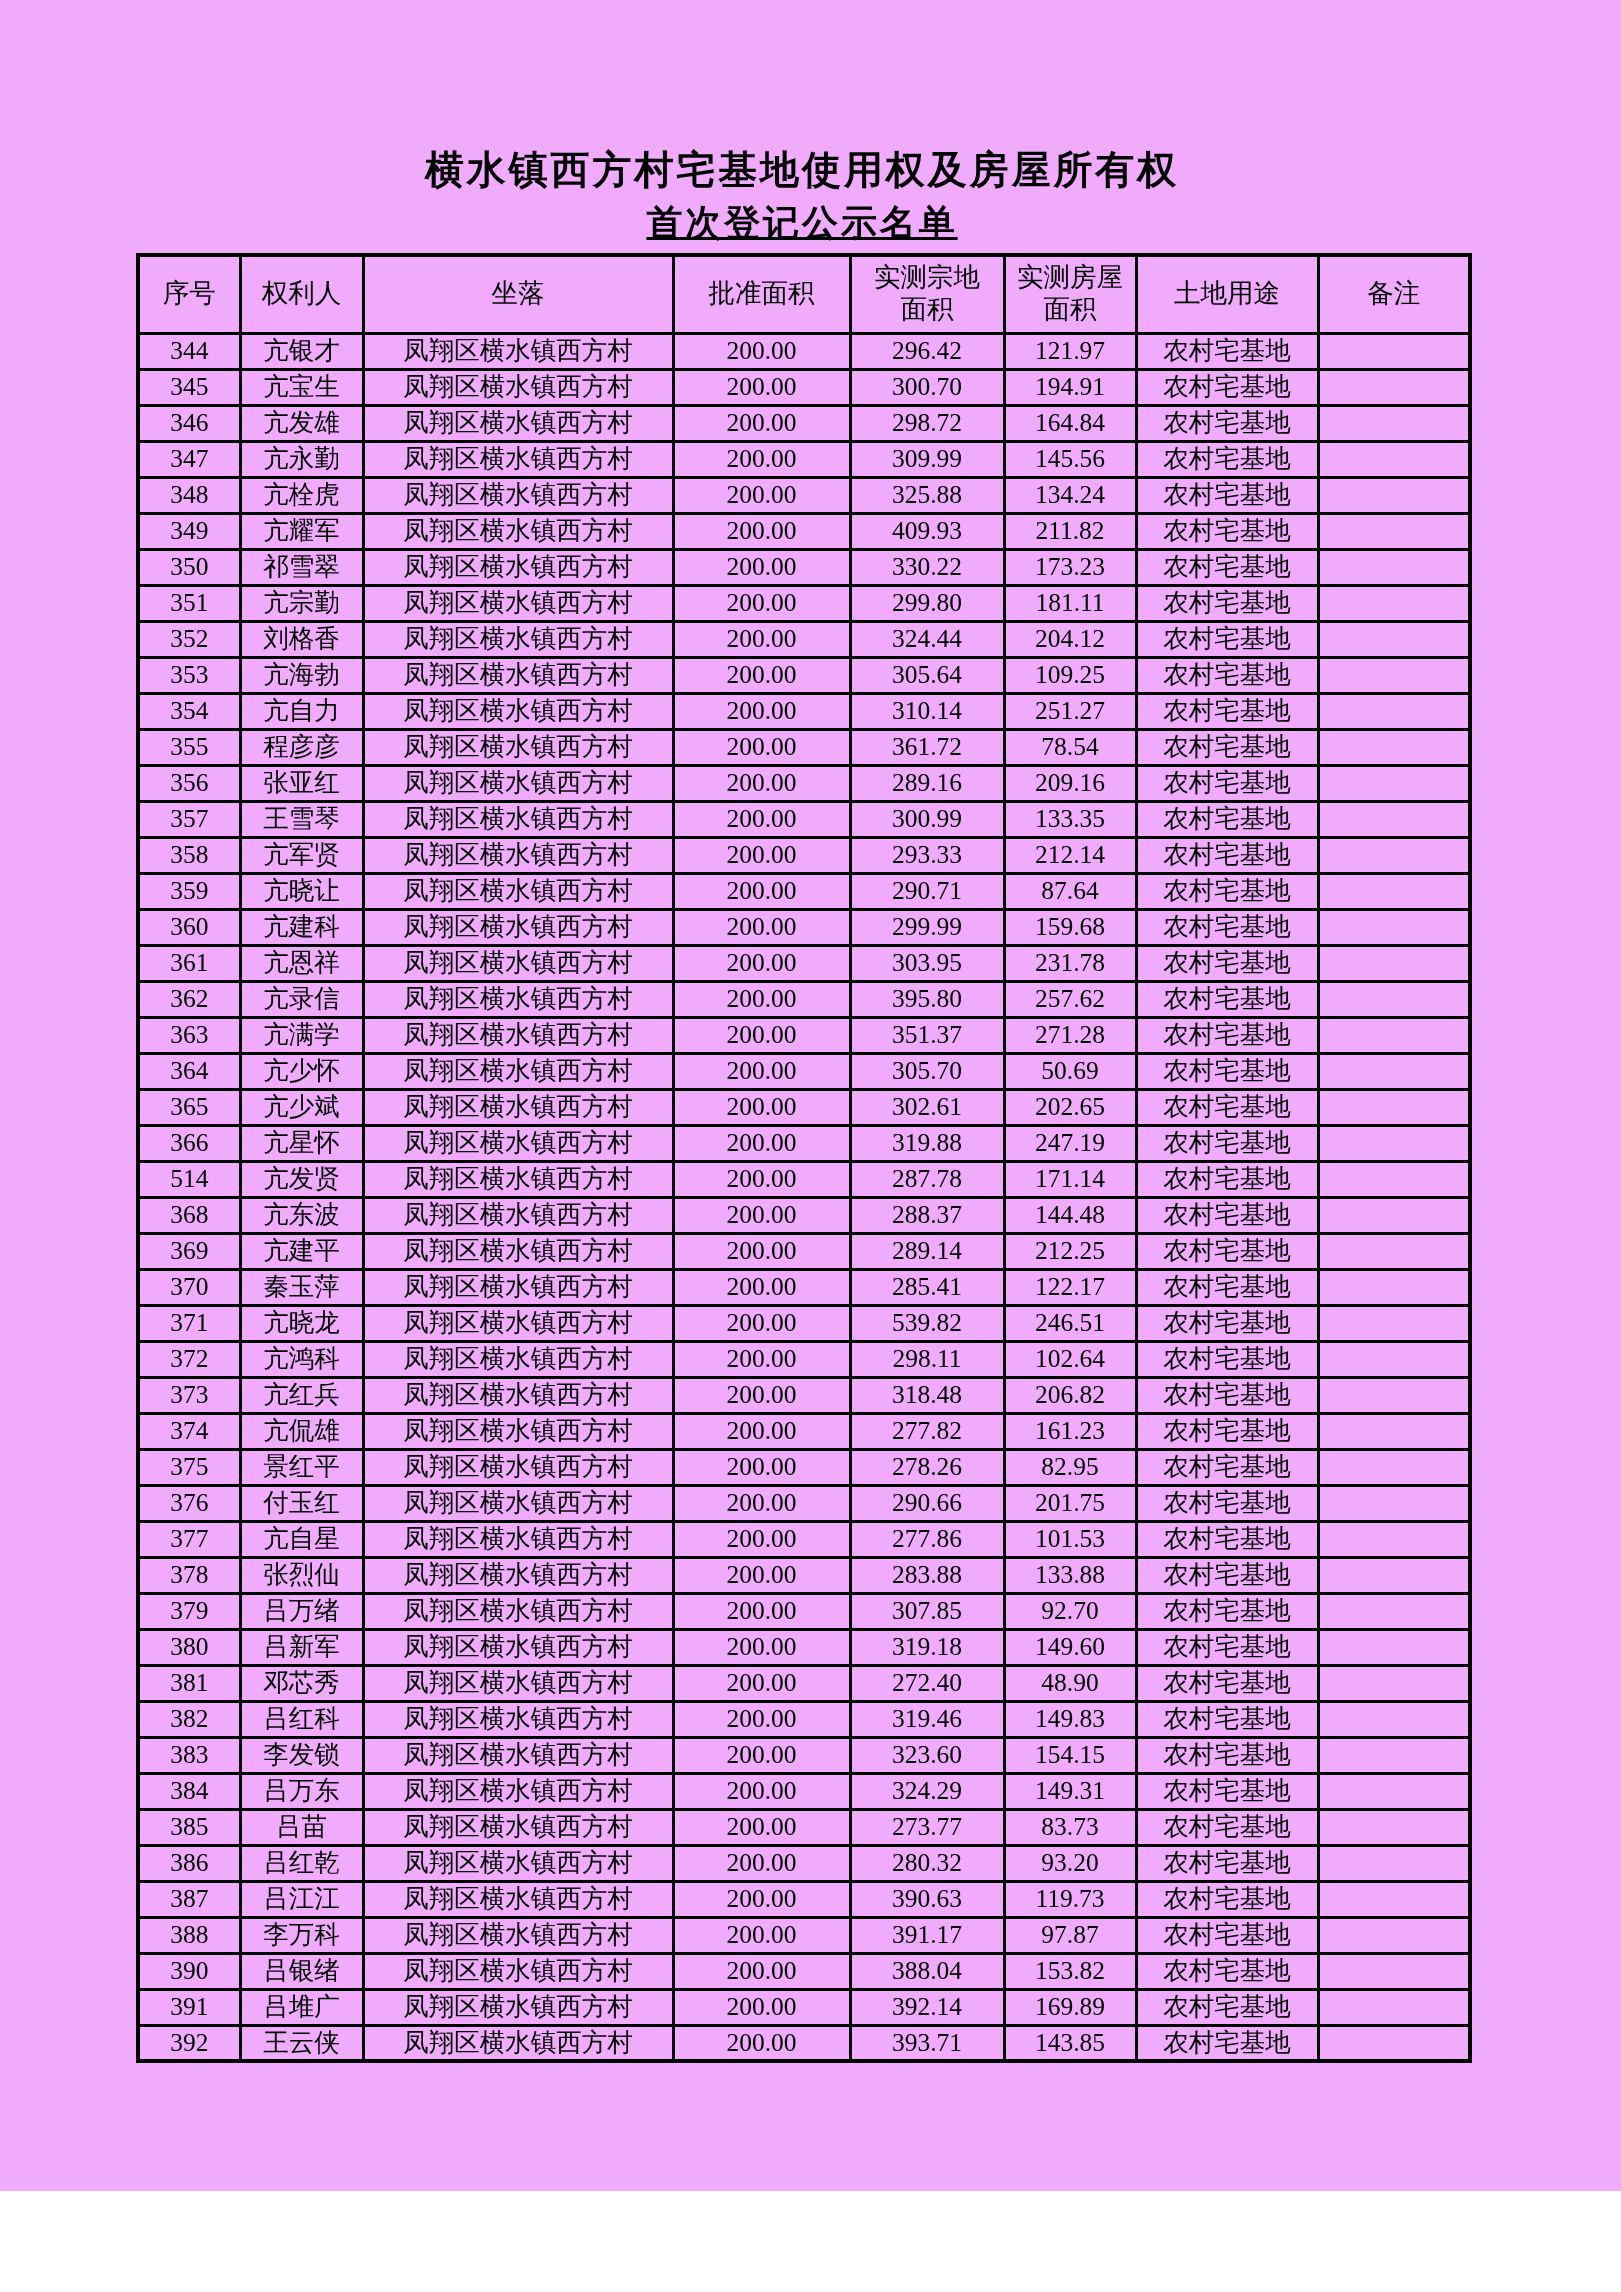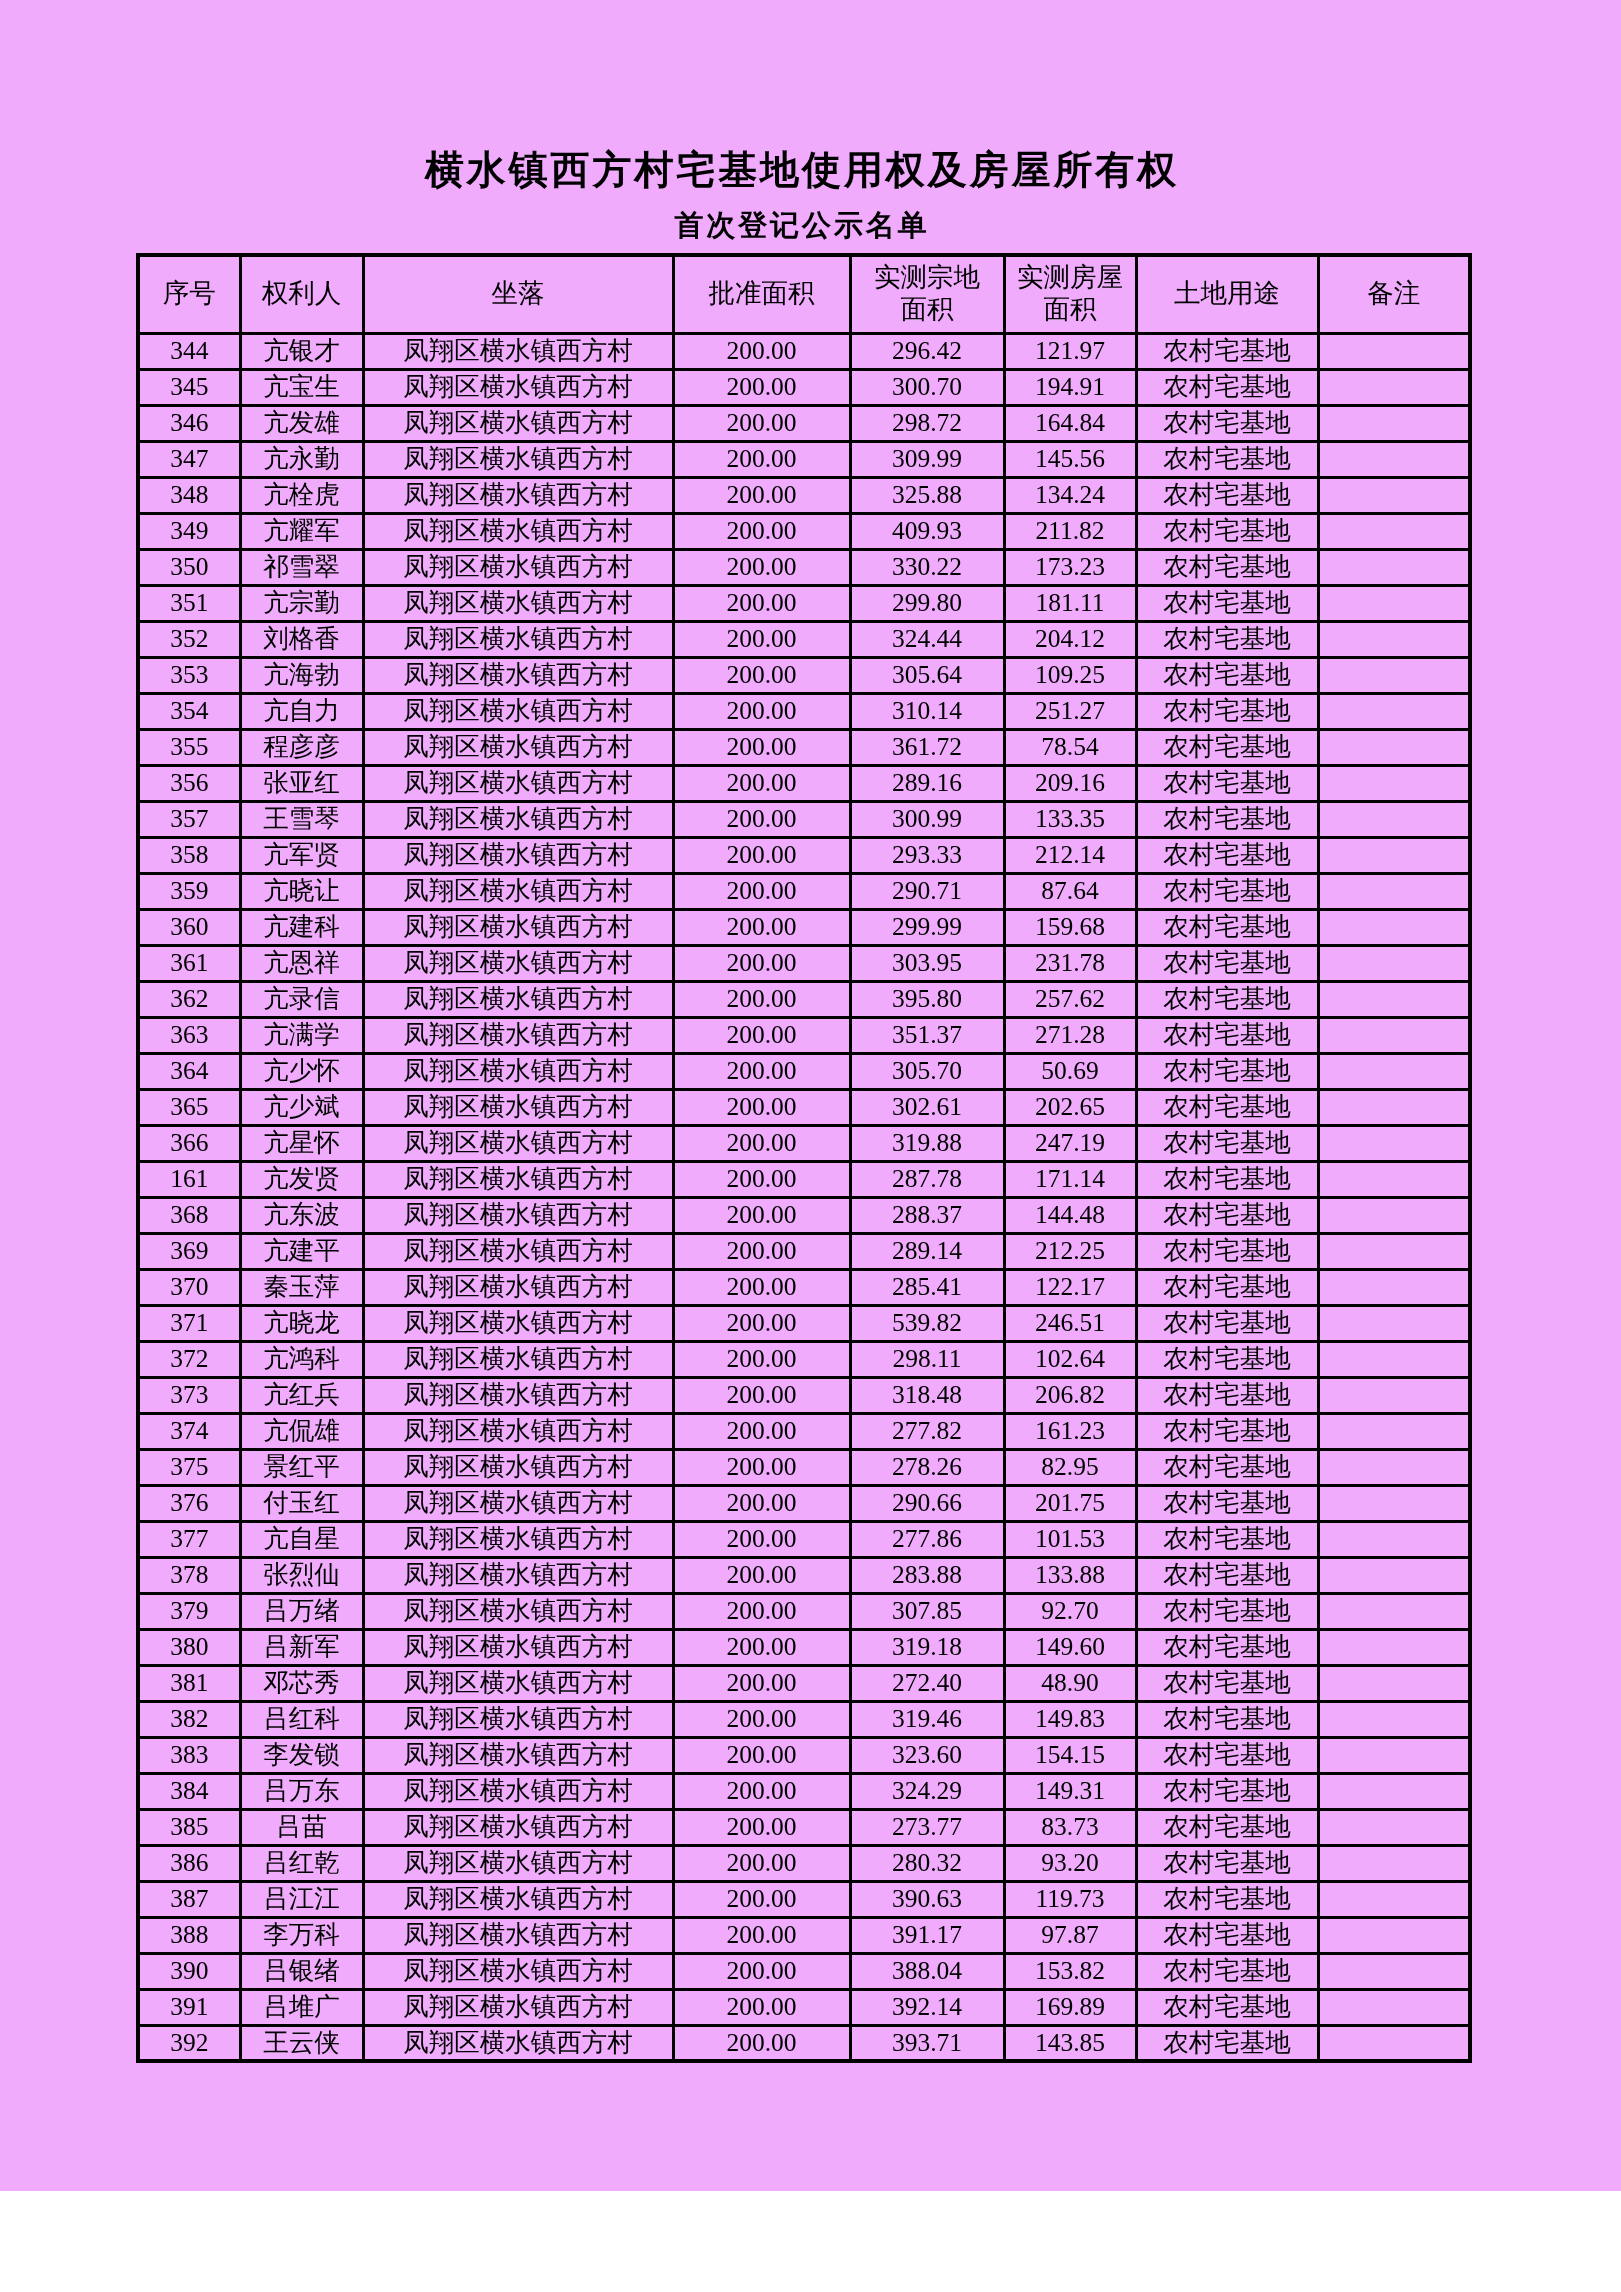--- a/index.html
+++ b/index.html
@@ -20,21 +20,21 @@
     position: absolute;
     left: 136px;
     width: 1332px;
     text-align: center;
     font-family: "Liberation Sans", "DejaVu Sans", sans-serif;
     font-weight: bold;
     letter-spacing: 2.9px;
     white-space: nowrap;
   }
   .doc-title   { top: 143px; font-size: 39px; }
-  .doc-subtitle{ top: 206px; font-size: 29px; }
+  .doc-subtitle{ top: 199px; font-size: 36px; text-decoration: underline; }
 
   table.registry {
     position: absolute;
     left: 136px;
     top: 253px;
     width: 1332px;
     border-collapse: collapse;
     table-layout: fixed;
     border: 4.9px solid #000;
   }
@@ -325,21 +325,21 @@
     <td>366</td>
     <td>亢星怀</td>
     <td>凤翔区横水镇西方村</td>
     <td>200.00</td>
     <td>319.88</td>
     <td>247.19</td>
     <td>农村宅基地</td>
     <td></td>
   </tr>
         <tr>
-    <td>161</td>
+    <td>514</td>
     <td>亢发贤</td>
     <td>凤翔区横水镇西方村</td>
     <td>200.00</td>
     <td>287.78</td>
     <td>171.14</td>
     <td>农村宅基地</td>
     <td></td>
   </tr>
         <tr>
     <td>368</td>

